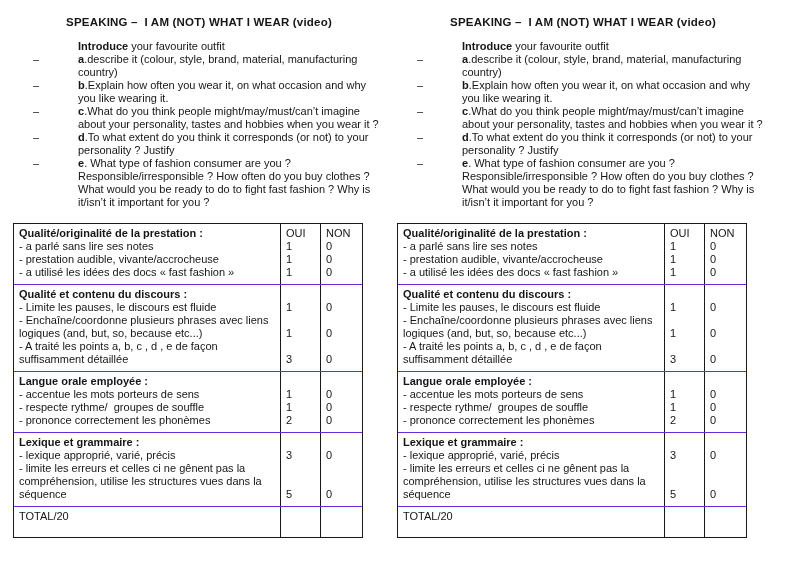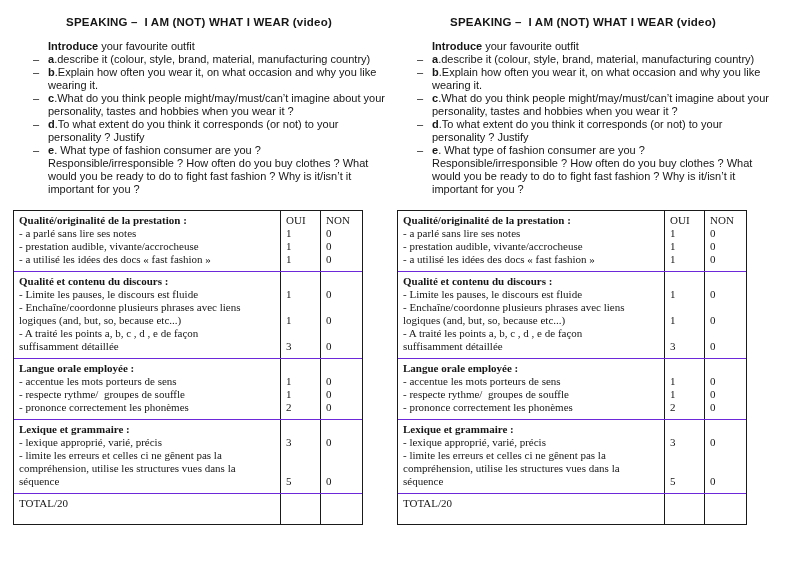--- a/index.html
+++ b/index.html
@@ -40,41 +40,41 @@
   }
   .item {
     display: flex;
   }
   .bullet {
     flex: 0 0 15px;
     margin-left: 20px;
   }
   .itxt {
     flex: 1;
+    margin-left: 30px;
   }
   .blet {
     font-weight: 700;
   }
   .tbl {
     margin-top: 14px;
     width: 350px;
     border: 1px solid #1a1a1a;
     box-sizing: border-box;
   }
   .trow {
     display: grid;
     grid-template-columns: 267px 40px 41px;
   }
   .trow + .trow {
     border-top: 1px solid #6d28d9;
   }
   .cell {
     box-sizing: border-box;
     padding: 3px 3px 5px 5px;
-    font-family: Liberation Serif, serif;
   }
   .cell.c1, .cell.c2 {
     border-right: 1px solid #1a1a1a;
   }
   .line {
     height: 13px;
     line-height: 13px;
     font-size: 11px;
     white-space: pre;
     overflow: visible;

